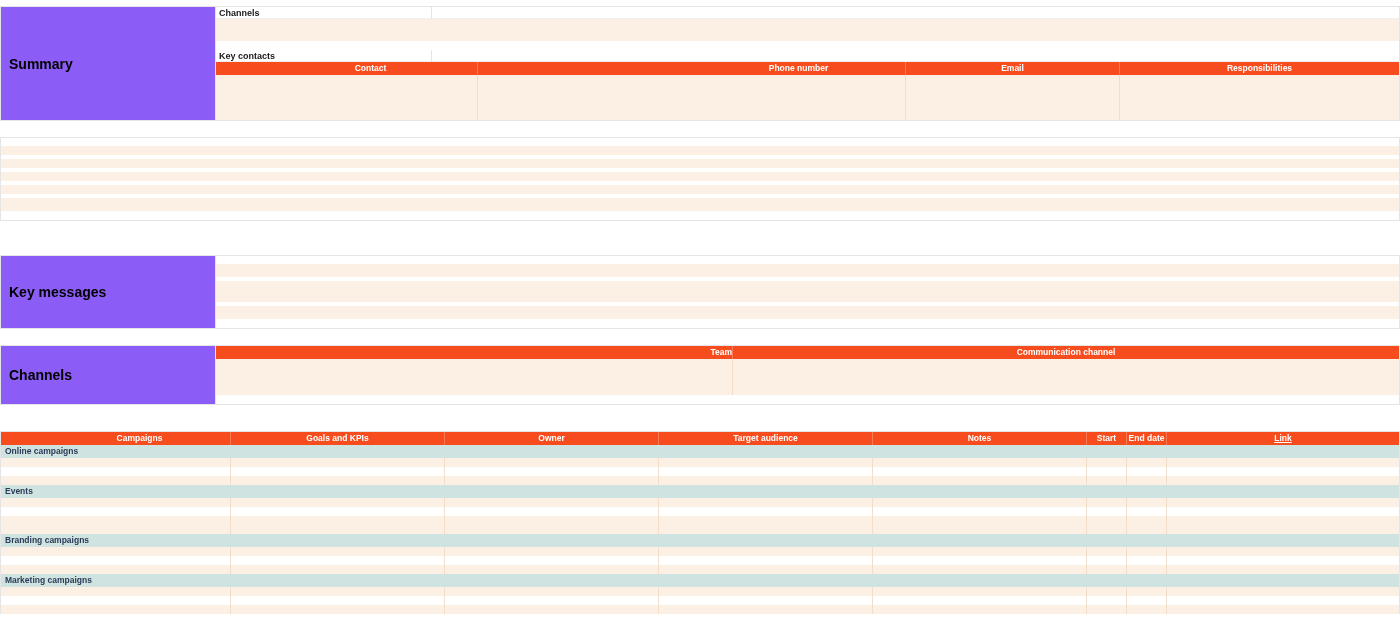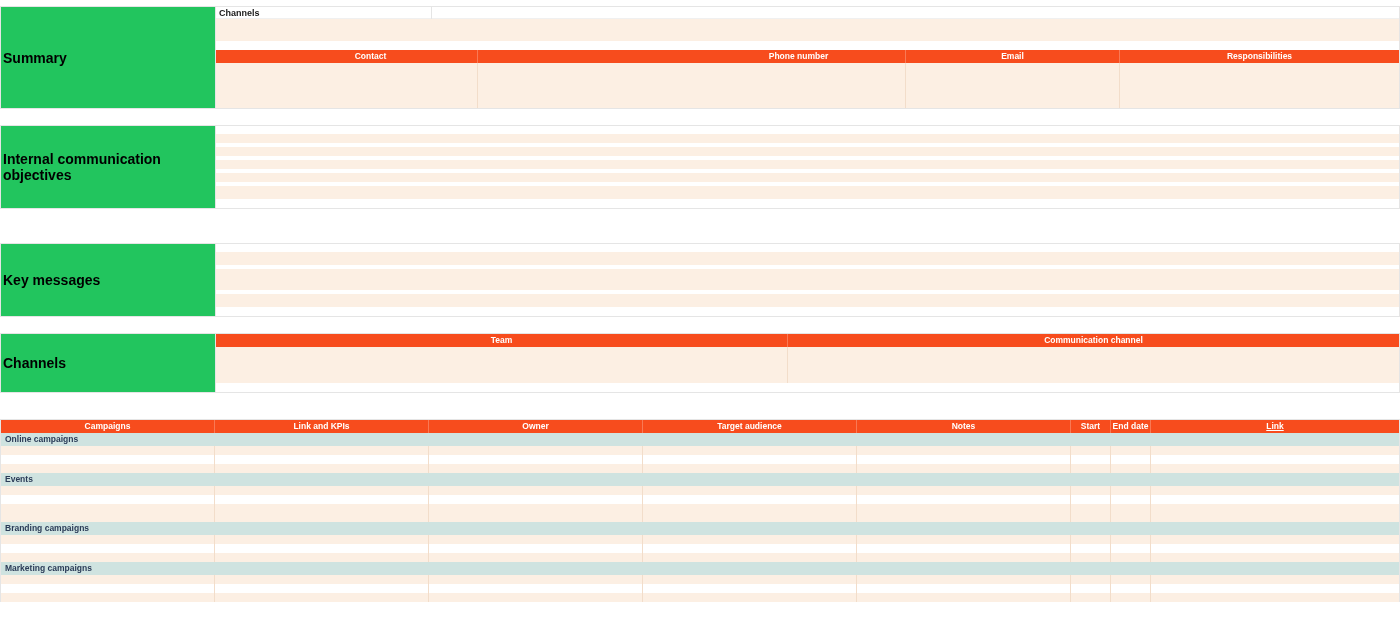--- a/index.html
+++ b/index.html
@@ -7,24 +7,24 @@
   body { width: 1400px; }
 
   .block { border: 1px solid #e5e5e5; display: flex; margin-bottom: 0; }
   .spacer-lg { height: 34px; }
   .spacer-md { height: 16px; }
   .spacer-sm { height: 26px; }
 
   .section-label {
     width: 215px;
     min-width: 215px;
-    background: #22c55e;
+    background: #8b5cf6;
     display: flex;
     align-items: center;
-    padding: 0 4px 0 2px;
+    padding: 0 4px 0 8px;
     font-weight: 700;
     font-size: 14px;
     color: #000;
     border-right: 1px solid #e5e5e5;
   }
   .section-body { flex: 1; display: flex; flex-direction: column; }
 
   
   .subhead {
     height: 12px;
@@ -60,25 +60,25 @@
   .c-resp { flex:1; }
 
   
   .bigrow { height:22px; }
   .bigrow.short { height:9px; }
   .bigrow.white { background:#fff; }
   .bigrow.cream { background:#fcefe3; }
   .bodystack { display:flex; flex-direction:column; }
 
   
-  .ch-team { width: 572px; }
+  .ch-team { width: 517px; text-align: right; }
   .ch-chan { flex:1; }
 
   
-  .cp-camp { width:214px; }
+  .cp-camp { width:182px;margin-left:48px; }
   .cp-goals { width:214px; }
   .cp-owner { width:214px; }
   .cp-aud { width:214px; }
   .cp-notes { width:214px; }
   .cp-sd { width:40px; }
   .cp-ed { width:40px; }
   .cp-link { flex:1;text-decoration:underline; }
 
   
   .groupband {
@@ -100,20 +100,23 @@
 <body>
 
 <div class="block" id="block-summary">
   <div class="section-label">Summary</div>
   <div class="section-body">
     <div class="subhead">
       <span class="subdiv overview-label">Channels</span>
     </div>
     <div class="bigrow cream" style="height:22px;"></div>
     <div class="bigrow white" style="height:9px;"></div>
+    <div class="subhead">
+      <span class="subdiv keycontacts-label">Key contacts</span>
+    </div>
     <div class="thead">
       <div class="th c-contact">Contact</div>
       <div class="th c-position">Position</div>
       <div class="th c-phone">Phone number</div>
       <div class="th c-email">Email</div>
       <div class="th c-resp">Responsibilities</div>
     </div>
     <div class="rows">
       <div class="row cream">
           <div class="cell c-contact"></div>
@@ -150,21 +153,20 @@
           <div class="cell c-email"></div>
           <div class="cell c-resp"></div>
         </div>
     </div>
   </div>
 </div>
 
 <div class="spacer-md"></div>
 
 <div class="block">
-  <div class="section-label">Internal communication objectives</div>
   <div class="section-body bodystack">
     <div class="bigrow white short" style="height:8px;"></div>
     <div class="bigrow cream short"></div>
     <div class="bigrow white" style="height:4px;"></div>
     <div class="bigrow cream short"></div>
     <div class="bigrow white" style="height:4px;"></div>
     <div class="bigrow cream short"></div>
     <div class="bigrow white" style="height:4px;"></div>
     <div class="bigrow cream short"></div>
     <div class="bigrow white" style="height:4px;"></div>
@@ -218,21 +220,21 @@
     </div>
   </div>
 </div>
 
 <div class="spacer-sm"></div>
 
 <div class="block" style="border-bottom:none;">
   <div class="section-body">
     <div class="thead">
       <div class="th cp-camp">Campaigns</div>
-      <div class="th cp-goals">Link and KPIs</div>
+      <div class="th cp-goals">Goals and KPIs</div>
       <div class="th cp-owner">Owner</div>
       <div class="th cp-aud">Target audience</div>
       <div class="th cp-notes">Notes</div>
       <div class="th cp-sd">Start date</div>
       <div class="th cp-ed">End date</div>
       <div class="th cp-link">Link</div>
     </div>
 
     <div class="groupband">Online campaigns</div>
     <div class="crow cream">

